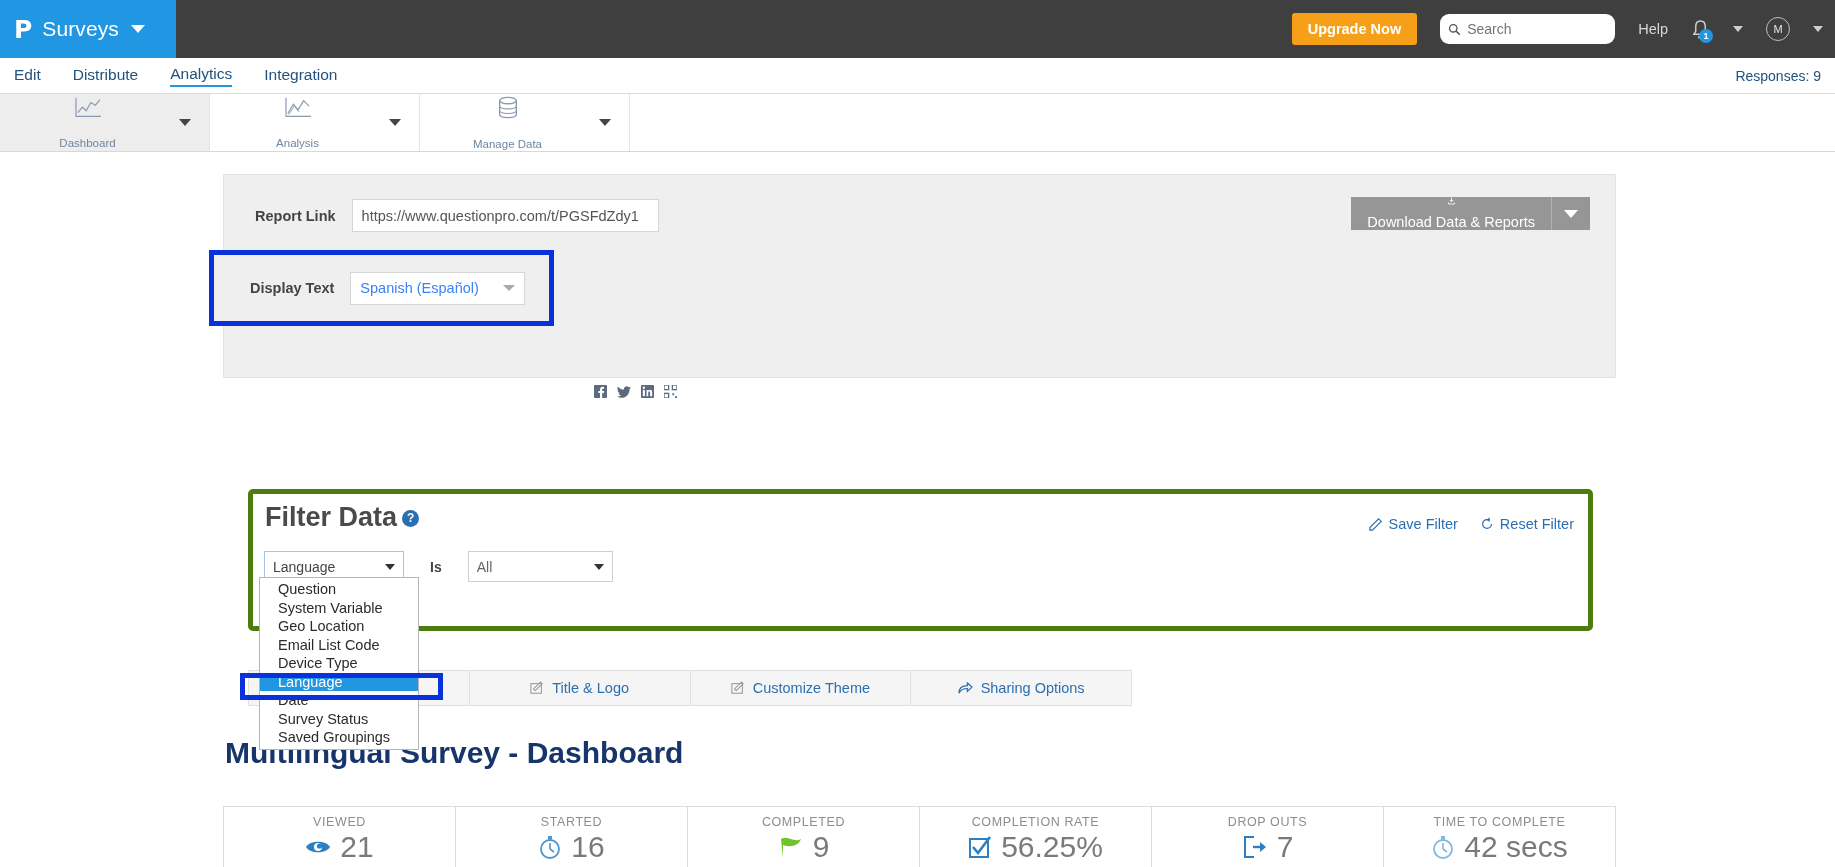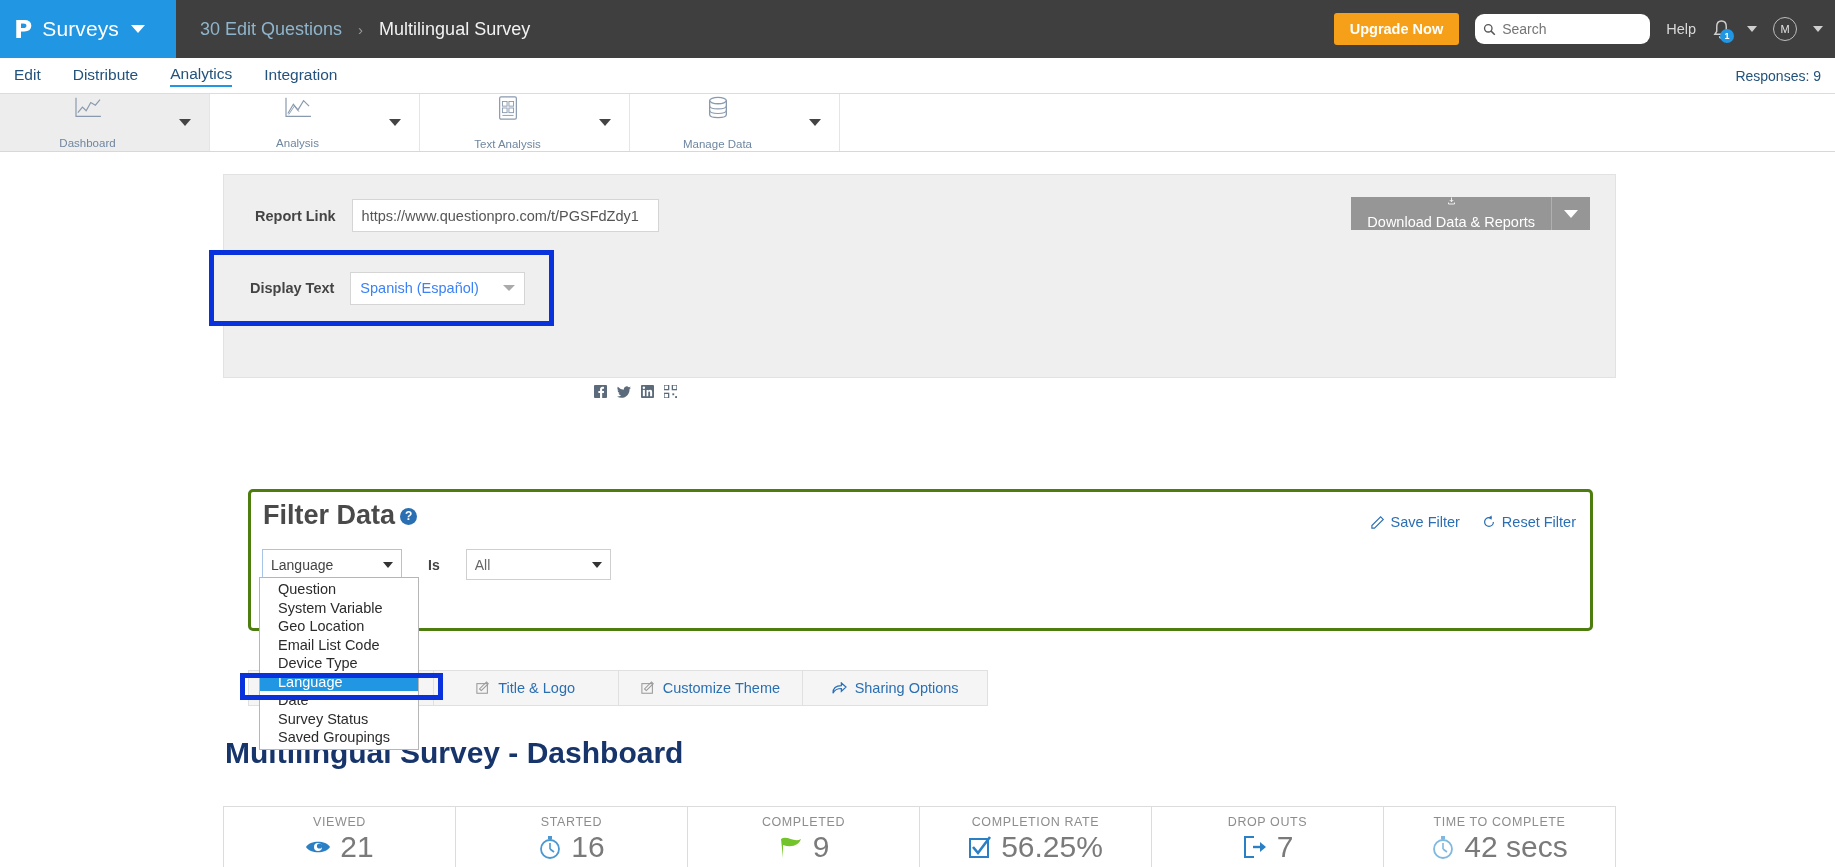--- a/index.html
+++ b/index.html
@@ -29,21 +29,21 @@
     width: 0; height: 0; border-left: 7px solid transparent;
     border-right: 7px solid transparent; border-top: 8px solid #fff;
     margin-left: 2px;
   }
   .crumbs { display: flex; align-items: center; gap: 16px; margin-left: 24px; }
   .crumb-link { color: #8fb5cc; font-size: 18px; text-decoration: none; }
   .crumb-sep { color: #9a9a9a; font-size: 15px; }
   .crumb-current { color: #f2f2f2; font-size: 18px; }
   .topbar-right {
     position: absolute; right: 12px; top: 0; height: 58px;
-    display: flex; align-items: center; gap: 16px;
+    display: flex; align-items: center; gap: 23px;
   }
   .upgrade-btn {
     background: #f6a019; color: #fff; border: none;
     font-size: 14.5px; font-weight: bold; padding: 8px 16px;
     border-radius: 3px; cursor: pointer;
     font-family: "Liberation Sans", sans-serif;
   }
   .search-wrap {
     background: #fff; border-radius: 9px; width: 175px; height: 30px;
     display: flex; align-items: center; padding: 0 8px; gap: 6px;
@@ -166,21 +166,21 @@
   }
   .download-caret-btn i {
     width: 0; height: 0; border-left: 7px solid transparent;
     border-right: 7px solid transparent; border-top: 8px solid #fff;
     display: block;
   }
 
   
   .filter-card {
     position: absolute; left: 248px; top: 337px; width: 1345px; height: 142px;
-    background: #fff; border: 3px solid #4d7c0f; border-radius: 5px;
+    background: #fff; border: 5px solid #4d7c0f; border-radius: 5px;
   }
   .filter-title {
     position: absolute; left: 12px; top: 8px;
     font-size: 27px; font-weight: bold; color: #4a4a4a;
   }
   .help-dot {
     display: inline-block; width: 17px; height: 17px; border-radius: 50%;
     background: #2b6fb3; color: #fff; font-size: 12px; font-weight: bold;
     text-align: center; line-height: 17px; vertical-align: middle;
     margin-left: 5px; cursor: pointer;
@@ -230,21 +230,21 @@
     height: 18.5px; line-height: 18.5px; cursor: pointer; white-space: nowrap;
   }
   .dd-item.selected { background: #2196e3; color: #fff; }
   .dd-highlight-box {
     position: absolute; left: 240px; top: 521px; width: 203px; height: 27px;
     border: 5px solid #0a32dc; z-index: 70; pointer-events: none;
   }
 
   
   .theme-strip {
-    position: absolute; left: 248px; top: 518px; width: 740px; height: 36px;
+    position: absolute; left: 248px; top: 518px; width: 884px; height: 36px;
     background: #f5f5f5; border: 1px solid #e0e0e0; display: flex;
   }
   .theme-tab {
     flex: 1; display: flex; align-items: center; justify-content: center;
     gap: 8px; font-size: 14.5px; color: #2b6fb3; cursor: pointer;
     border-right: 1px solid #e0e0e0;
   }
   .theme-tab:last-child { border-right: none; }
 
   
@@ -273,25 +273,20 @@
   .stat-value { font-size: 30px; color: #7a7a7a; }
 </style>
 </head>
 <body>
 
 <div class="topbar">
   <div class="brand">
     <span class="brand-logo">P</span>
     <span class="brand-text">Surveys</span>
     <span class="brand-caret"></span>
-  </div>
-  <div class="crumbs">
-    <span class="crumb-link">30 Edit Questions</span>
-    <span class="crumb-sep">›</span>
-    <span class="crumb-current">Multilingual Survey</span>
   </div>
   <div class="topbar-right">
     <button class="upgrade-btn">Upgrade Now</button>
     <div class="search-wrap">
       <svg width="13" height="13" viewBox="0 0 16 16">
         <circle cx="6.5" cy="6.5" r="4.6" fill="none" stroke="#555" stroke-width="1.6"></circle>
         <line x1="10" y1="10" x2="14.5" y2="14.5" stroke="#555" stroke-width="1.8"></line>
       </svg>
       <input placeholder="Search" style="">
     </div>
@@ -329,34 +324,20 @@
     <span class="ribbon-caret"></span>
   </div>
   <div class="ribbon-item">
     <div class="ribbon-btn">
       <svg width="30" height="24" viewBox="0 0 32 26">
         <path d="M3 2 L3 22 L30 22" fill="none" stroke="#8a9aae" stroke-width="1.3"></path>
         <path d="M5 19 L11 9 L16 15 L22 5 L28 11" fill="none" stroke="#8a9aae" stroke-width="1.3"></path>
         <path d="M6 20 L12 11 L17 17" fill="none" stroke="#8a9aae" stroke-width="1"></path>
       </svg>
       <span class="ribbon-label">Analysis</span>
-    </div>
-    <span class="ribbon-caret"></span>
-  </div>
-  <div class="ribbon-item">
-    <div class="ribbon-btn">
-      <svg width="24" height="26" viewBox="0 0 24 28">
-        <rect x="3" y="2" width="18" height="24" rx="1.5" fill="none" stroke="#8a9aae" stroke-width="1.3"></rect>
-        <rect x="6" y="7" width="5" height="5" fill="none" stroke="#8a9aae" stroke-width="1"></rect>
-        <rect x="13" y="7" width="5" height="5" fill="none" stroke="#8a9aae" stroke-width="1"></rect>
-        <rect x="6" y="14" width="5" height="5" fill="none" stroke="#8a9aae" stroke-width="1"></rect>
-        <rect x="13" y="14" width="5" height="5" fill="none" stroke="#8a9aae" stroke-width="1"></rect>
-        <line x1="6" y1="22" x2="18" y2="22" stroke="#8a9aae" stroke-width="1"></line>
-      </svg>
-      <span class="ribbon-label">Text Analysis</span>
     </div>
     <span class="ribbon-caret"></span>
   </div>
   <div class="ribbon-item">
     <div class="ribbon-btn">
       <svg width="26" height="26" viewBox="0 0 28 28">
         <ellipse cx="14" cy="6" rx="9" ry="3.4" fill="none" stroke="#8a9aae" stroke-width="1.4"></ellipse>
         <path d="M5 6 L5 21 C5 23 9 24.4 14 24.4 C19 24.4 23 23 23 21 L23 6" fill="none" stroke="#8a9aae" stroke-width="1.4"></path>
         <path d="M5 11.5 C5 13.5 9 14.9 14 14.9 C19 14.9 23 13.5 23 11.5" fill="none" stroke="#8a9aae" stroke-width="1.2"></path>
         <path d="M5 16.5 C5 18.5 9 19.9 14 19.9 C19 19.9 23 18.5 23 16.5" fill="none" stroke="#8a9aae" stroke-width="1.2"></path>

